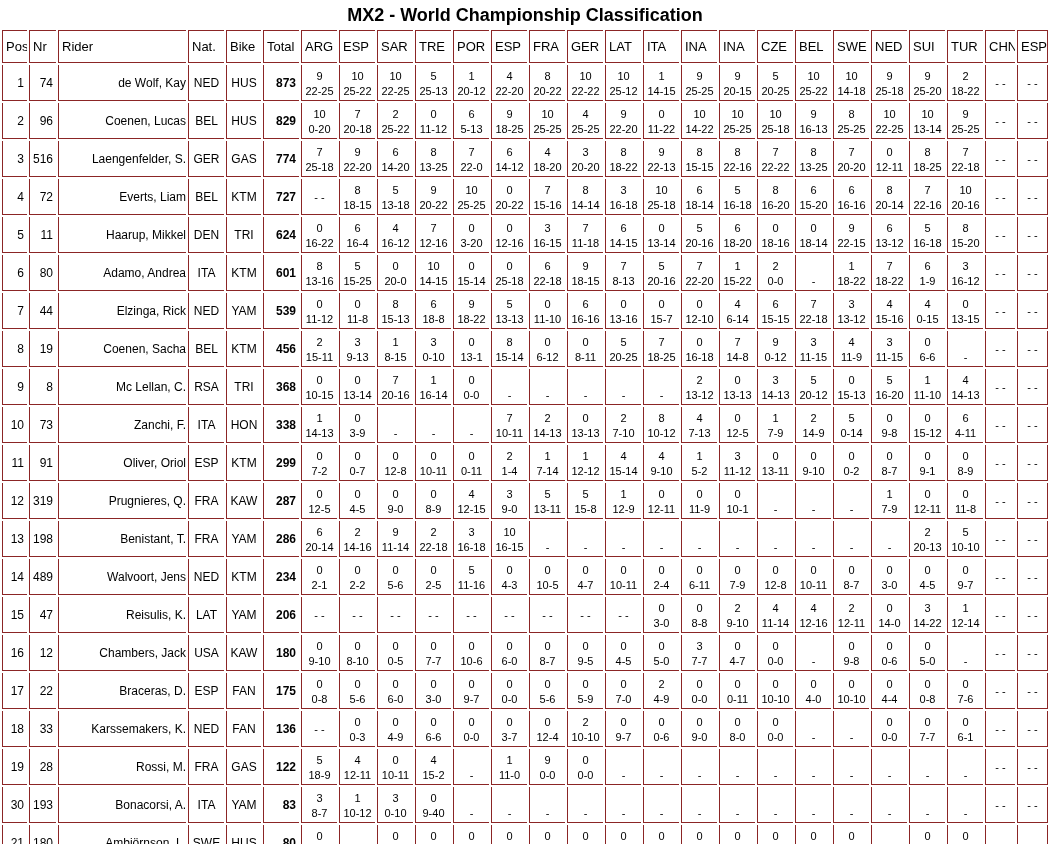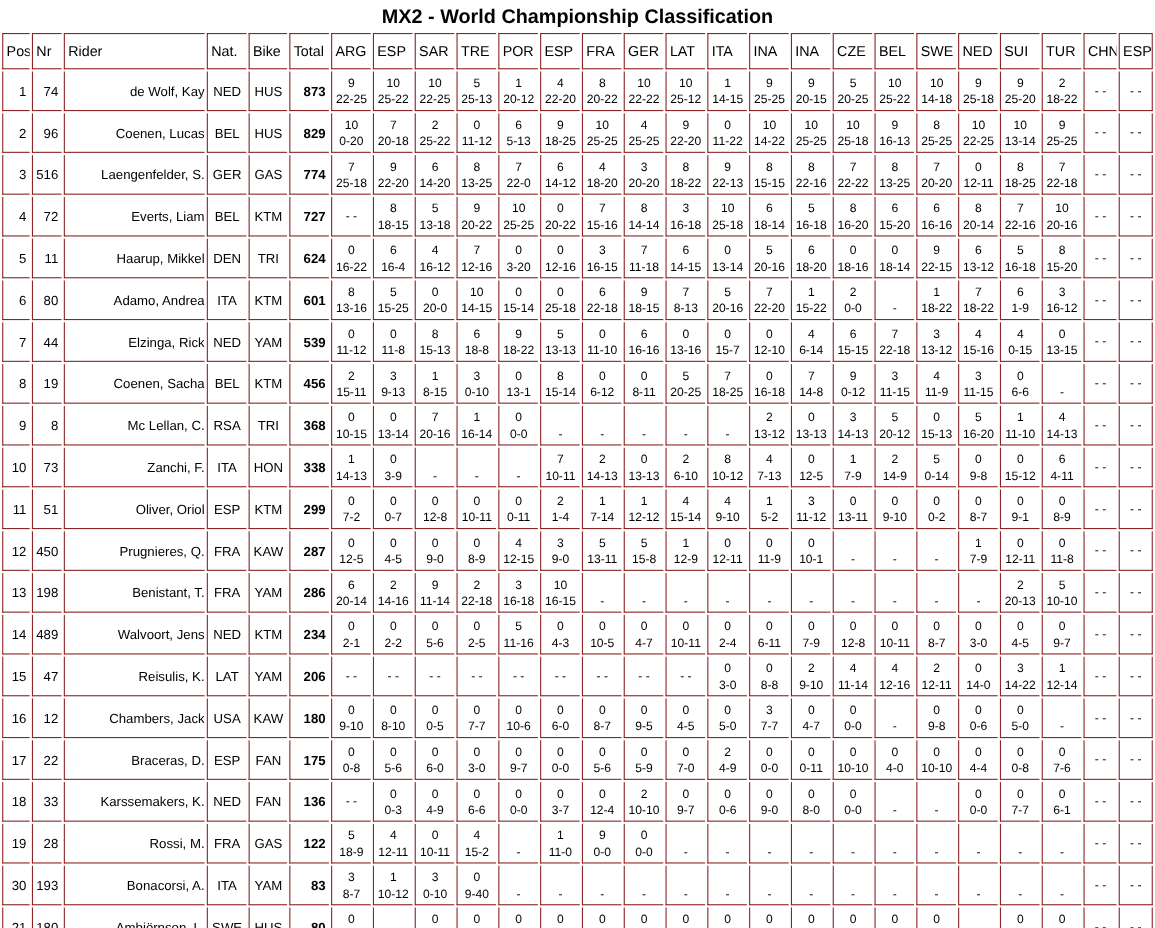--- a/index.html
+++ b/index.html
@@ -1249,21 +1249,21 @@
         </td>
         <td class="race">
           <div class="two">
             <div class="ln">0</div>
             <div class="ln">13-13</div>
           </div>
         </td>
         <td class="race">
           <div class="two">
             <div class="ln">2</div>
-            <div class="ln">6-10</div>
+            <div class="ln">7-10</div>
           </div>
         </td>
         <td class="race">
           <div class="two">
             <div class="ln">8</div>
             <div class="ln">10-12</div>
           </div>
         </td>
         <td class="race">
           <div class="two">
@@ -1315,21 +1315,21 @@
         </td>
         <td class="race">
           <div class="dd">- -</div>
         </td>
         <td class="race">
           <div class="dd">- -</div>
         </td>
       </tr>
       <tr>
         <td class="pos">11</td>
-        <td class="nr">51</td>
+        <td class="nr">91</td>
         <td class="rider">Oliver, Oriol</td>
         <td class="nat">ESP</td>
         <td class="bike">KTM</td>
         <td class="total">299</td>
         <td class="race">
           <div class="two">
             <div class="ln">0</div>
             <div class="ln">7-2</div>
           </div>
         </td>
@@ -1437,21 +1437,21 @@
         </td>
         <td class="race">
           <div class="dd">- -</div>
         </td>
         <td class="race">
           <div class="dd">- -</div>
         </td>
       </tr>
       <tr>
         <td class="pos">12</td>
-        <td class="nr">450</td>
+        <td class="nr">319</td>
         <td class="rider">Prugnieres, Q.</td>
         <td class="nat">FRA</td>
         <td class="bike">KAW</td>
         <td class="total">287</td>
         <td class="race">
           <div class="two">
             <div class="ln">0</div>
             <div class="ln">12-5</div>
           </div>
         </td>

